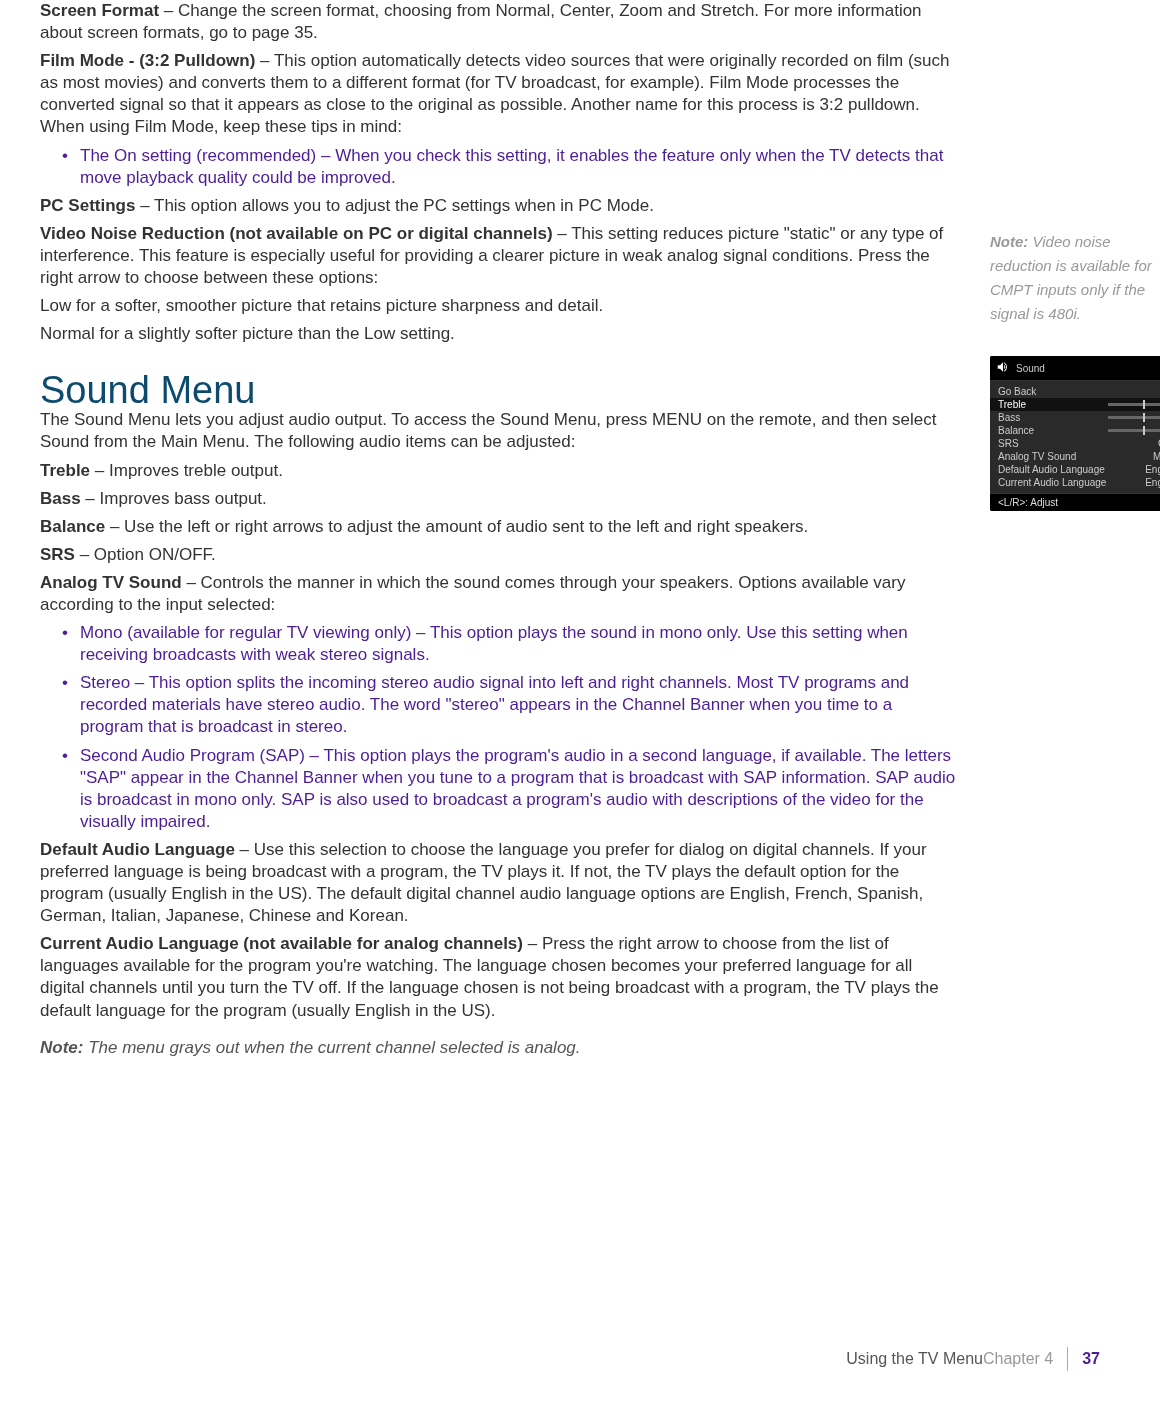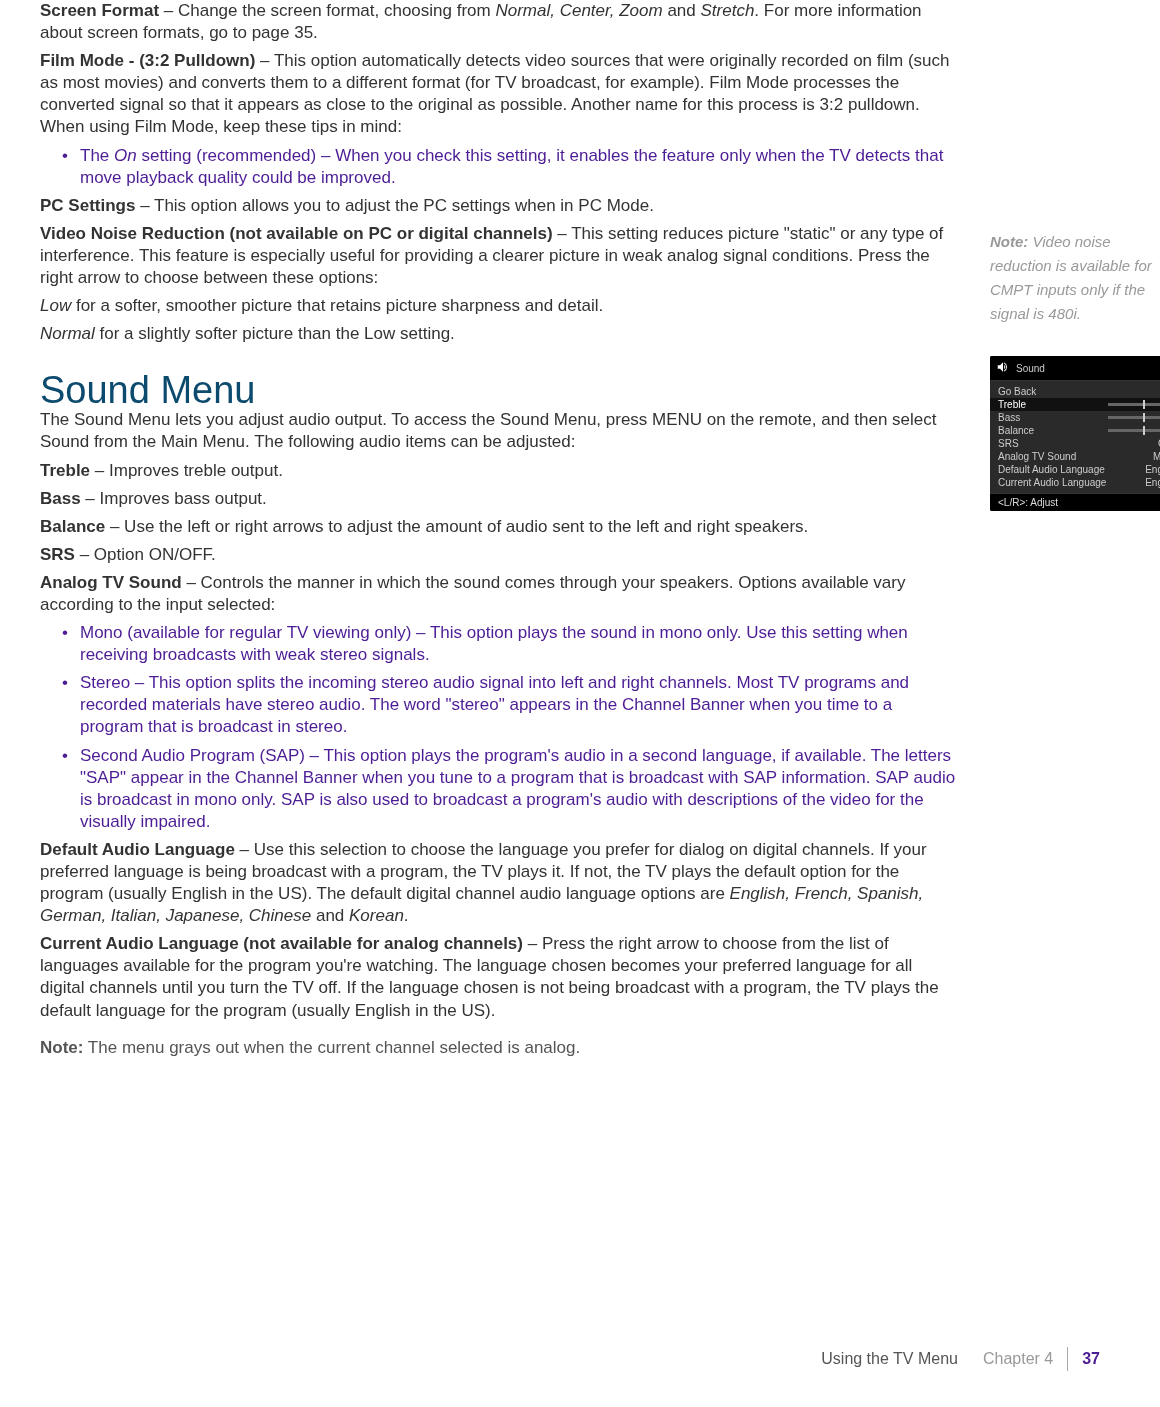--- a/index.html
+++ b/index.html
@@ -25,21 +25,21 @@
       flex-shrink: 0;
       padding-top: 230px;
     }
     .para {
       font-size: 17px;
       line-height: 1.3;
       color: #333;
       margin-bottom: 6px;
     }
     .term { font-weight: 600; }
-    .ital { font-style: italic; }
+    .ital { }
     .bullets {
       list-style: none;
       padding-left: 40px;
       margin-bottom: 6px;
     }
     .bullets li {
       font-size: 17px;
       line-height: 1.3;
       color: #4c1d95;
       position: relative;
@@ -64,33 +64,34 @@
       color: #999;
       font-style: italic;
     }
     .side-note .nlabel {
       font-weight: bold;
       font-style: italic;
     }
     .note-line {
       font-size: 17px;
       color: #555;
+      font-style: italic;
       margin-top: 16px;
     }
     .note-line .nlabel { font-weight: bold; }
     .footer {
       position: absolute;
       bottom: 36px;
       right: 60px;
       font-size: 16px;
       color: #999;
       display: flex;
       align-items: center;
     }
-    .footer .sec1 { color: #555; margin-right: 25px; }
+    .footer .sec1 { color: #555; margin-right: 0; }
     .footer .sep { border-left: 1px solid #aaa; height: 24px; margin: 0 14px; }
     .footer .pg { font-weight: bold; color: #4c1d95; }
     
     .osd {
       width: 196px;
       background: #000;
       color: #ccc;
       font-size: 10px;
       font-family: Arial, sans-serif;
       margin-top: 30px;

